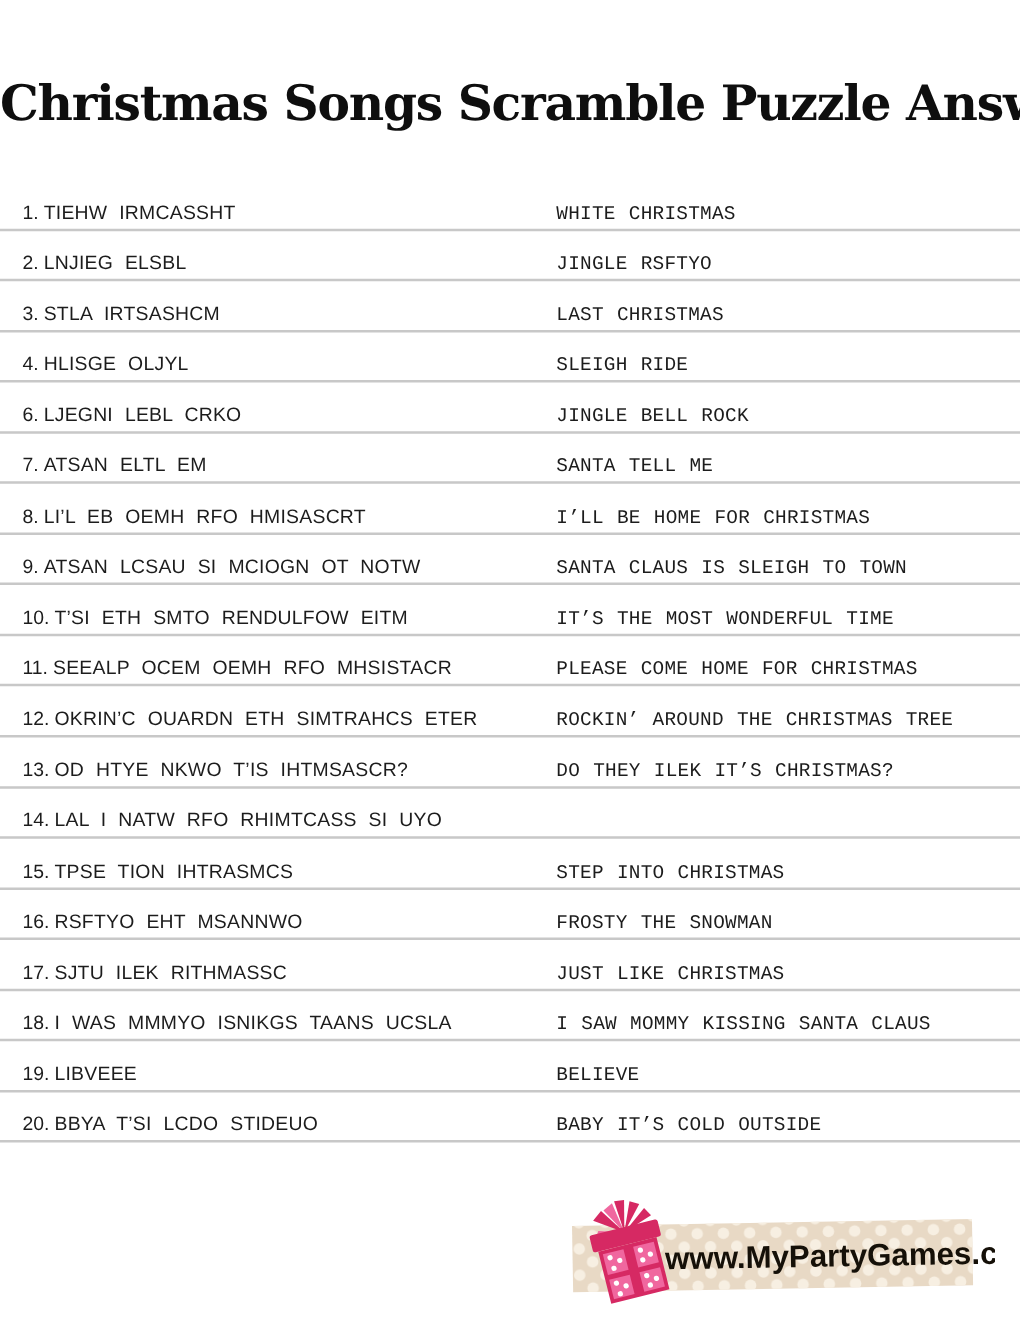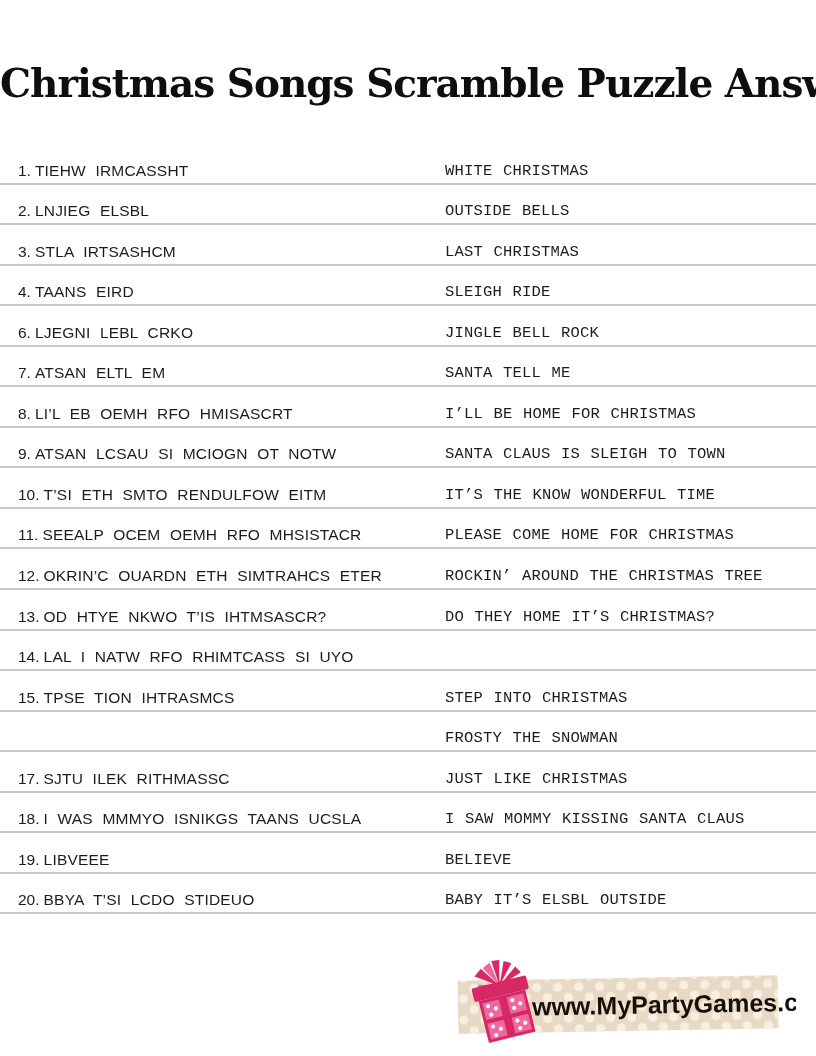--- a/index.html
+++ b/index.html
@@ -80,36 +80,36 @@
     <div class="cell-right">
       <span class="answer">WHITE CHRISTMAS</span>
     </div>
   </div>
 
   <div class="row">
     <div class="cell-left">
       <span class="num">2.</span><span class="scrambled">LNJIEG ELSBL</span>
     </div>
     <div class="cell-right">
-      <span class="answer">OUTSIDE BELLS</span>
+      <span class="answer">JINGLE RSFTYO</span>
     </div>
   </div>
 
   <div class="row">
     <div class="cell-left">
       <span class="num">3.</span><span class="scrambled">STLA IRTSASHCM</span>
     </div>
     <div class="cell-right">
       <span class="answer">LAST CHRISTMAS</span>
     </div>
   </div>
 
   <div class="row">
     <div class="cell-left">
-      <span class="num">4.</span><span class="scrambled">TAANS EIRD</span>
+      <span class="num">4.</span><span class="scrambled">HLISGE OLJYL</span>
     </div>
     <div class="cell-right">
       <span class="answer">SLEIGH RIDE</span>
     </div>
   </div>
 
 
   <div class="row">
     <div class="cell-left">
       <span class="num">6.</span><span class="scrambled">LJEGNI LEBL CRKO</span>
@@ -144,21 +144,21 @@
     <div class="cell-right">
       <span class="answer">SANTA CLAUS IS SLEIGH TO TOWN</span>
     </div>
   </div>
 
   <div class="row">
     <div class="cell-left">
       <span class="num">10.</span><span class="scrambled">T’SI ETH SMTO RENDULFOW EITM</span>
     </div>
     <div class="cell-right">
-      <span class="answer">IT’S THE KNOW WONDERFUL TIME</span>
+      <span class="answer">IT’S THE MOST WONDERFUL TIME</span>
     </div>
   </div>
 
   <div class="row">
     <div class="cell-left">
       <span class="num">11.</span><span class="scrambled">SEEALP OCEM OEMH RFO MHSISTACR</span>
     </div>
     <div class="cell-right">
       <span class="answer">PLEASE COME HOME FOR CHRISTMAS</span>
     </div>
@@ -171,40 +171,43 @@
     <div class="cell-right">
       <span class="answer">ROCKIN’ AROUND THE CHRISTMAS TREE</span>
     </div>
   </div>
 
   <div class="row">
     <div class="cell-left">
       <span class="num">13.</span><span class="scrambled">OD HTYE NKWO T’IS IHTMSASCR?</span>
     </div>
     <div class="cell-right">
-      <span class="answer">DO THEY HOME IT’S CHRISTMAS?</span>
+      <span class="answer">DO THEY ILEK IT’S CHRISTMAS?</span>
     </div>
   </div>
 
   <div class="row">
     <div class="cell-left">
       <span class="num">14.</span><span class="scrambled">LAL I NATW RFO RHIMTCASS SI UYO</span>
     </div>
   </div>
 
   <div class="row">
     <div class="cell-left">
       <span class="num">15.</span><span class="scrambled">TPSE TION IHTRASMCS</span>
     </div>
     <div class="cell-right">
       <span class="answer">STEP INTO CHRISTMAS</span>
     </div>
   </div>
 
   <div class="row">
+    <div class="cell-left">
+      <span class="num">16.</span><span class="scrambled">RSFTYO EHT MSANNWO</span>
+    </div>
     <div class="cell-right">
       <span class="answer">FROSTY THE SNOWMAN</span>
     </div>
   </div>
 
   <div class="row">
     <div class="cell-left">
       <span class="num">17.</span><span class="scrambled">SJTU ILEK RITHMASSC</span>
     </div>
     <div class="cell-right">
@@ -228,21 +231,21 @@
     <div class="cell-right">
       <span class="answer">BELIEVE</span>
     </div>
   </div>
 
   <div class="row">
     <div class="cell-left">
       <span class="num">20.</span><span class="scrambled">BBYA T’SI LCDO STIDEUO</span>
     </div>
     <div class="cell-right">
-      <span class="answer">BABY IT’S ELSBL OUTSIDE</span>
+      <span class="answer">BABY IT’S COLD OUTSIDE</span>
     </div>
   </div>
 </div>
 
 <div class="logo">
   <svg width="348" height="96" viewBox="0 0 348 96">
     <defs>
       <pattern id="banner-dots" width="21" height="21" patternUnits="userSpaceOnUse">
         <circle cx="5" cy="5" r="4.6" style="fill: var(--dot-color)"></circle>
         <circle cx="15.5" cy="15.5" r="4.6" style="fill: var(--dot-color)"></circle>

